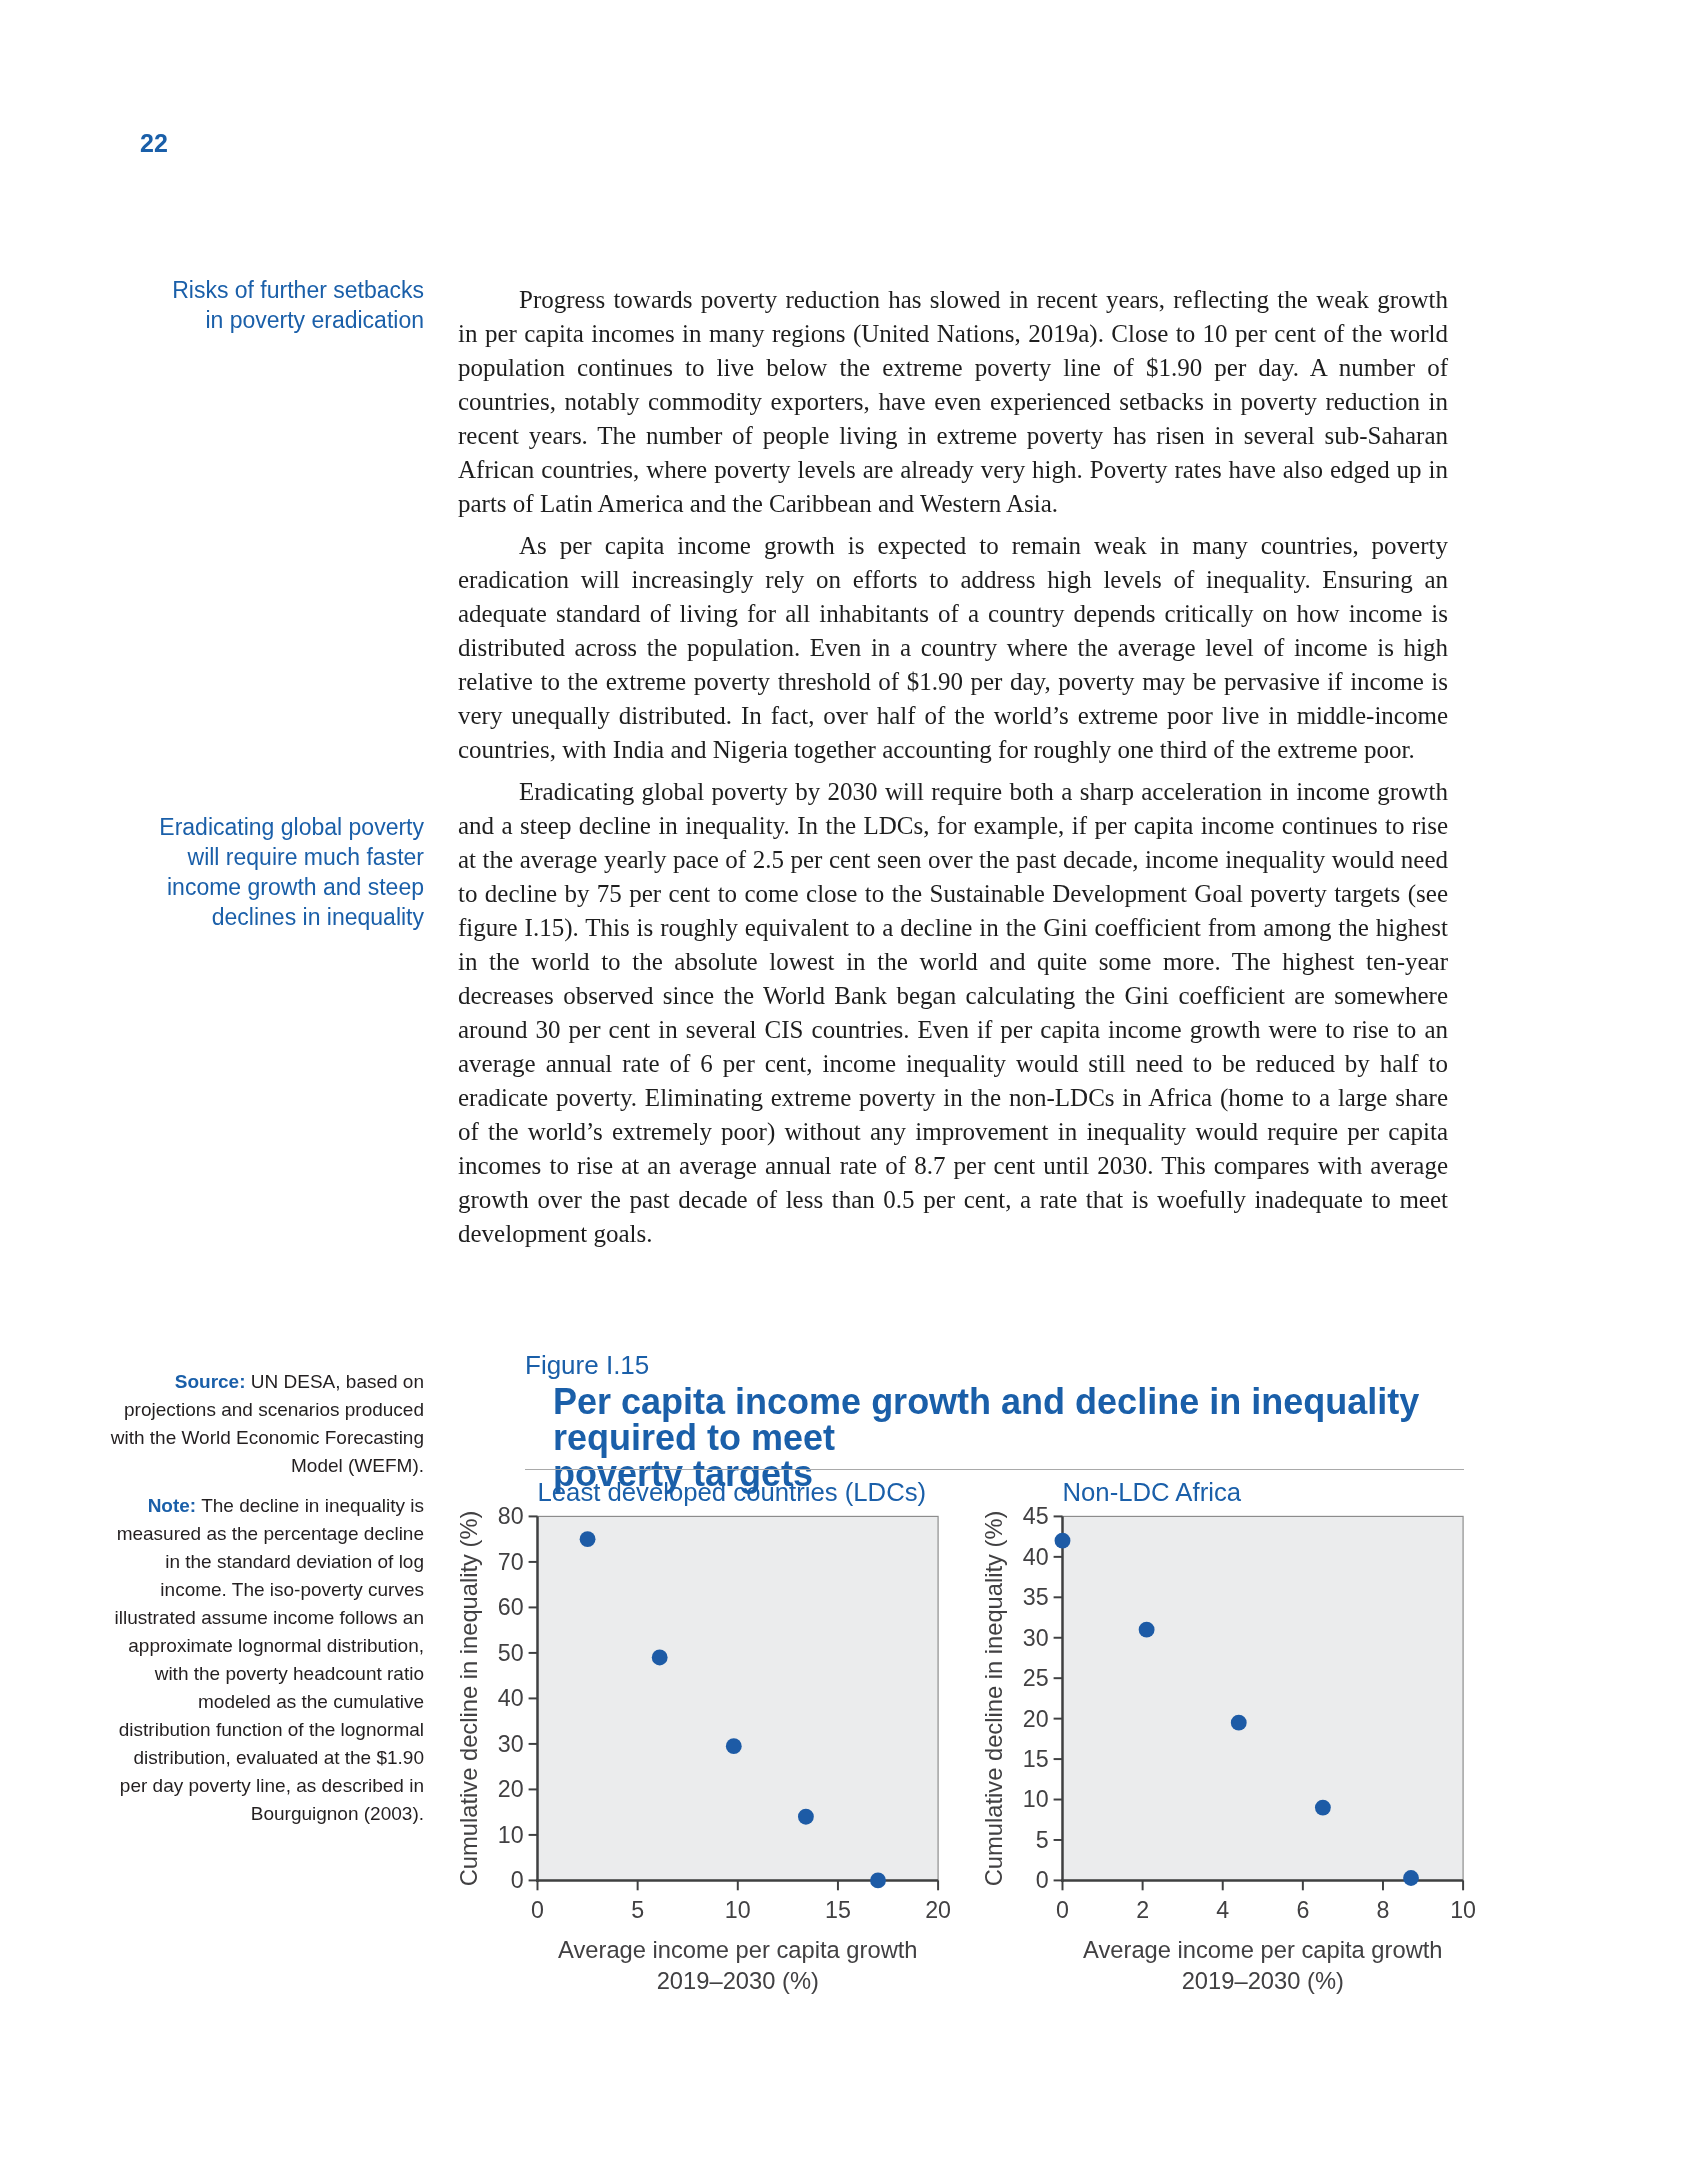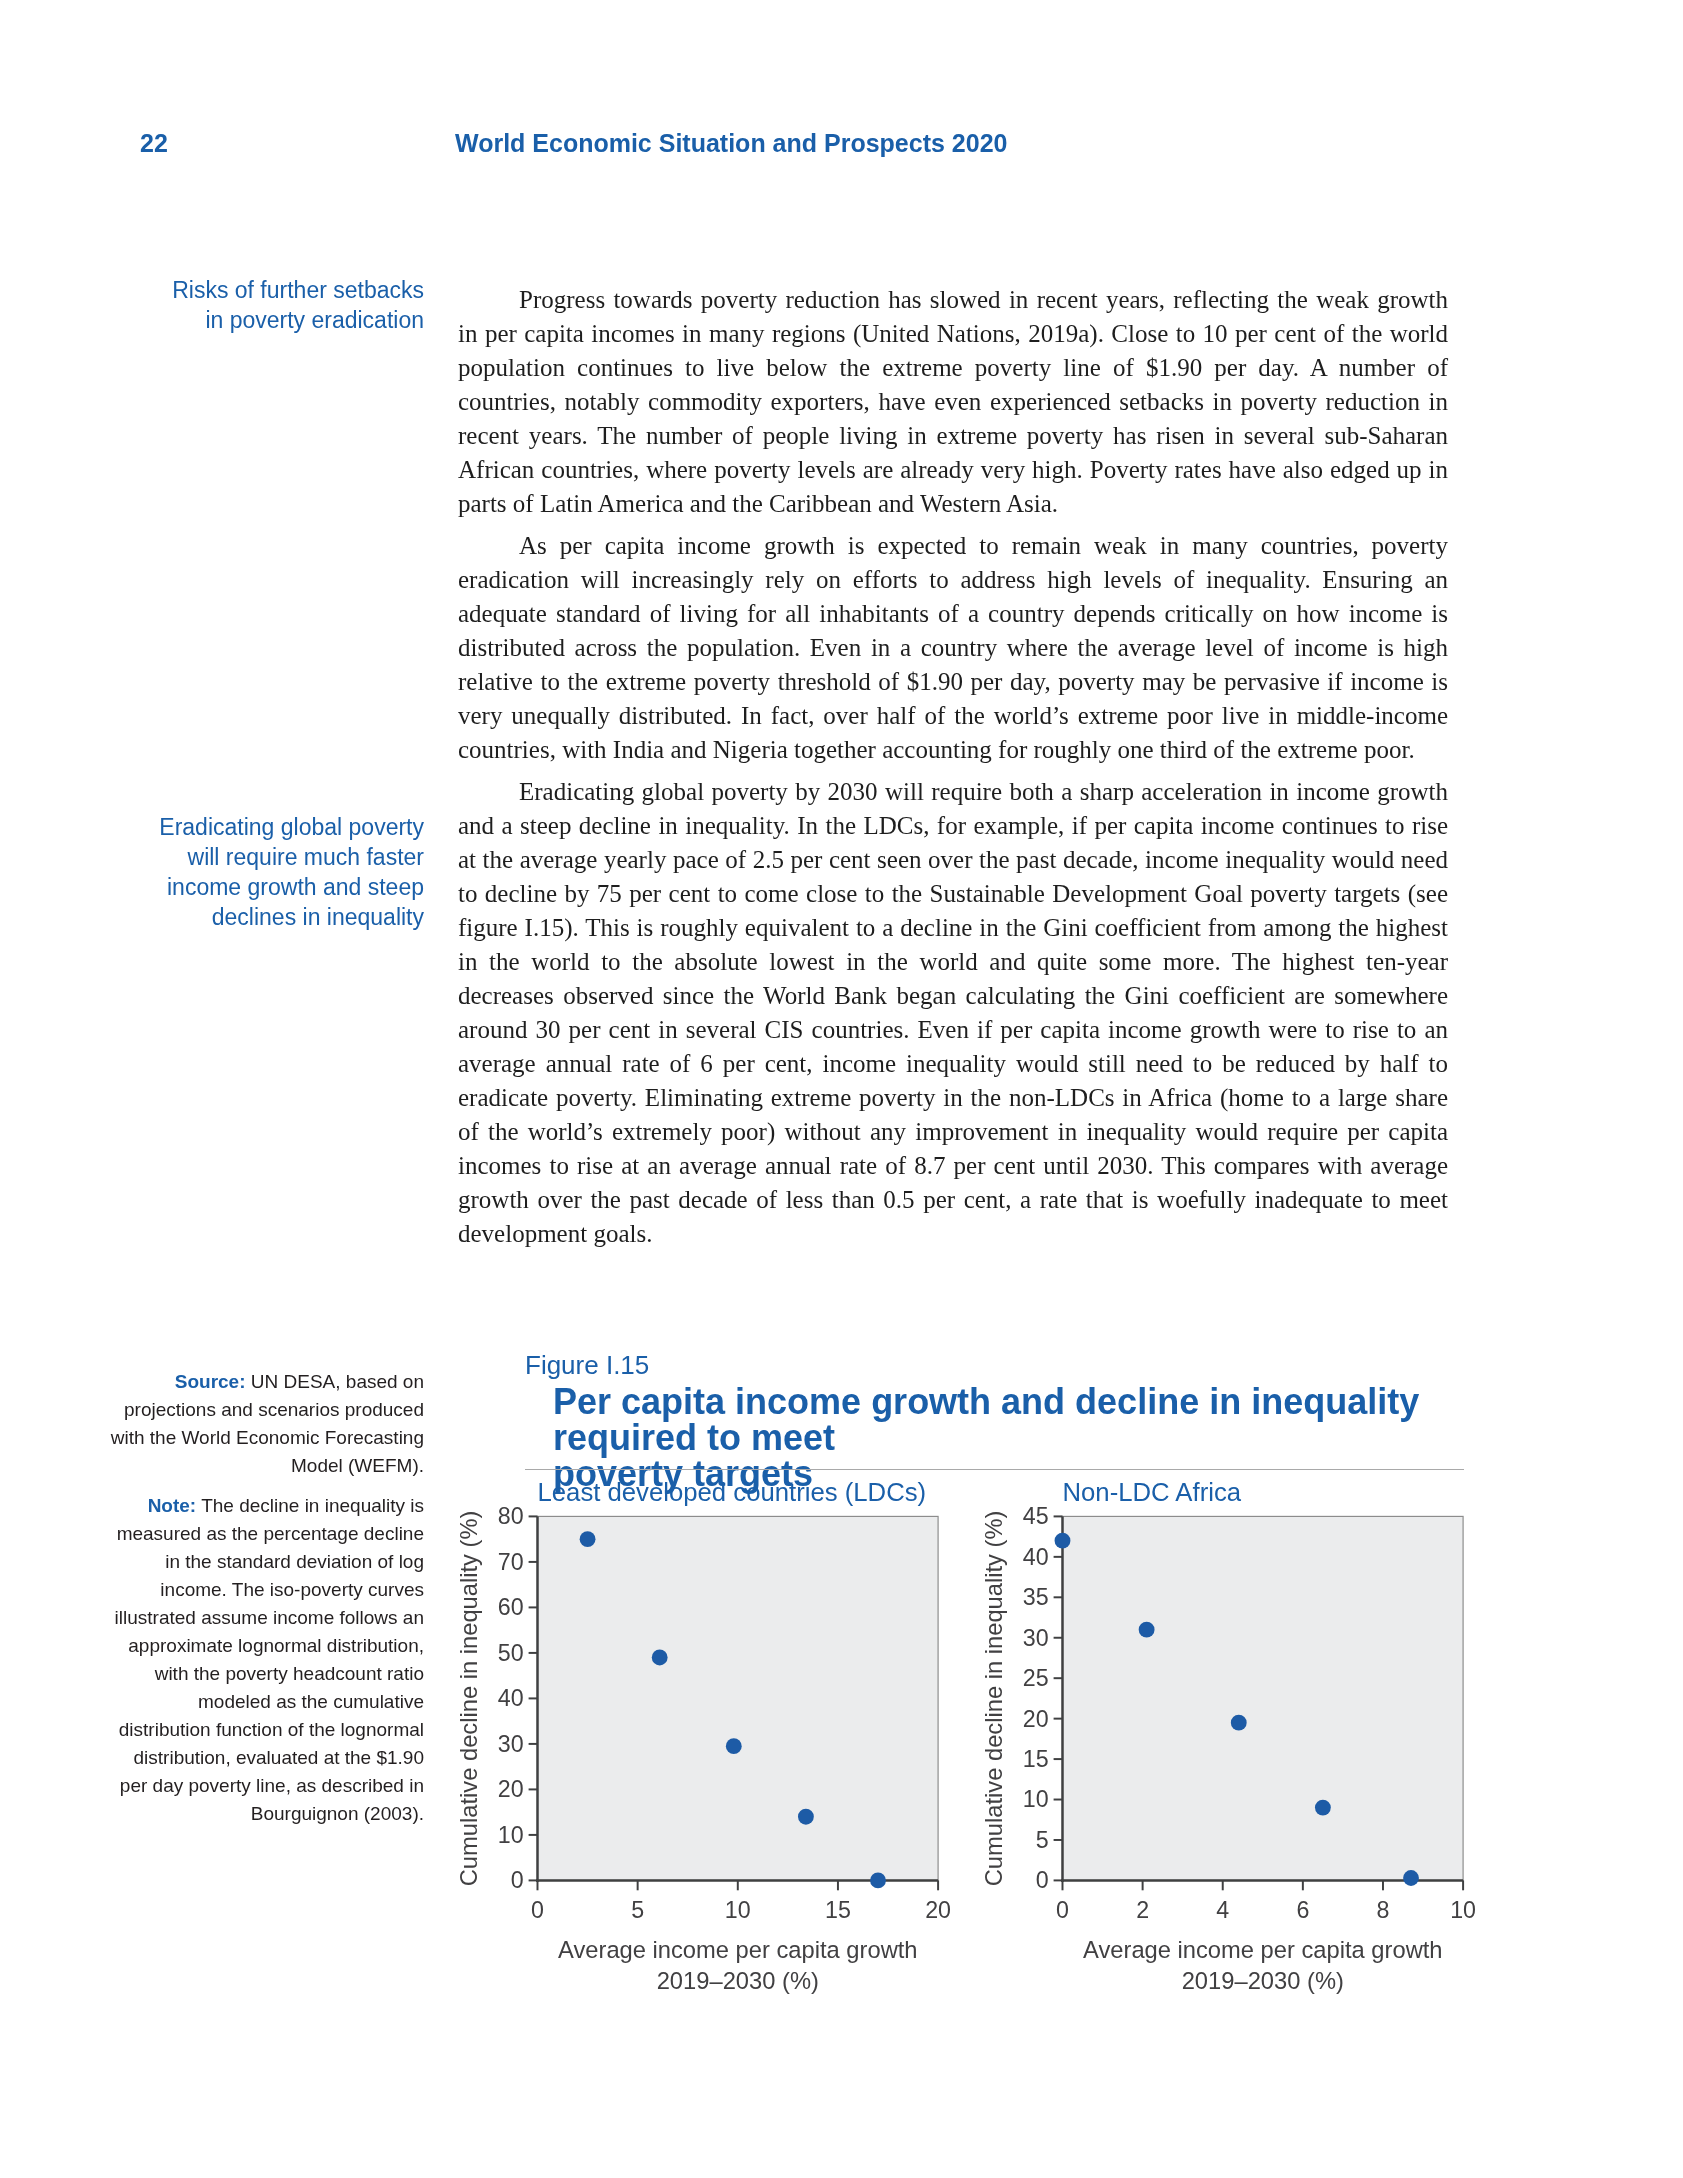--- a/index.html
+++ b/index.html
@@ -37,21 +37,20 @@
   .c-title{font-size:26px;fill:var(--blue);}
   .c-tick{font-size:23.5px;fill:#414042;}
   .c-axis{font-size:24px;fill:#414042;}
 </style>
 </head>
 <body>
 
 <div class="page">
 
   <span class="hdr-num">22</span>
-  <span class="hdr-title">World Economic Situation and Prospects 2020</span>
 
   <div class="mnote mnote-1">Risks of further setbacks
 in poverty eradication</div>
   <div class="mnote mnote-3">Eradicating global poverty
 will require much faster
 income growth and steep
 declines in inequality</div>
 
   <div class="body-col">
     <p>Progress towards poverty reduction has slowed in recent years, reflecting the weak growth in per capita incomes in many regions (United Nations, 2019a). Close to 10 per cent of the world population continues to live below the extreme poverty line of $1.90 per day. A number of countries, notably commodity exporters, have even experienced setbacks in poverty reduction in recent years. The number of people living in extreme poverty has risen in several sub-Saharan African countries, where poverty levels are already very high. Poverty rates have also edged up in parts of Latin America and the Caribbean and Western Asia.</p>

